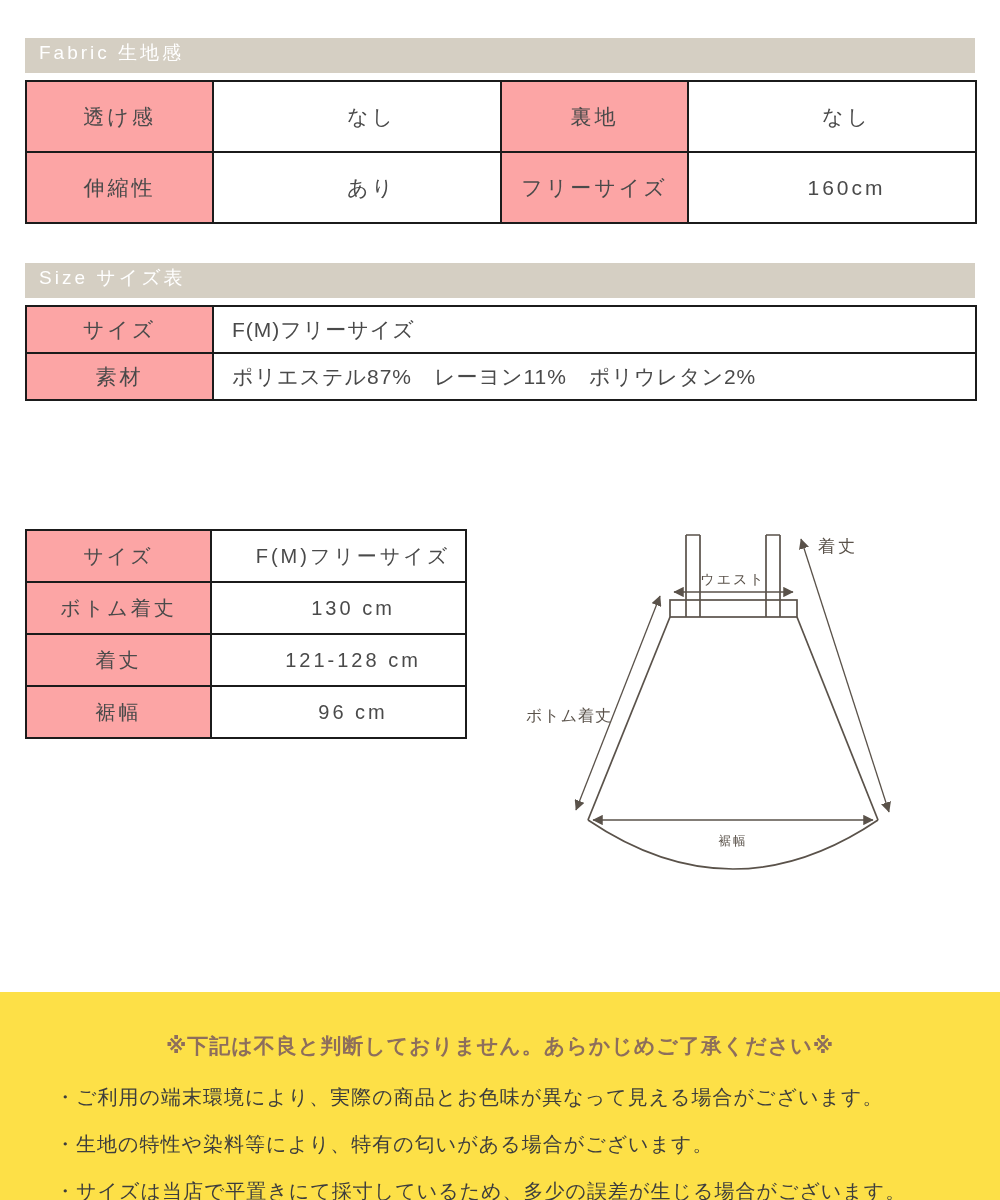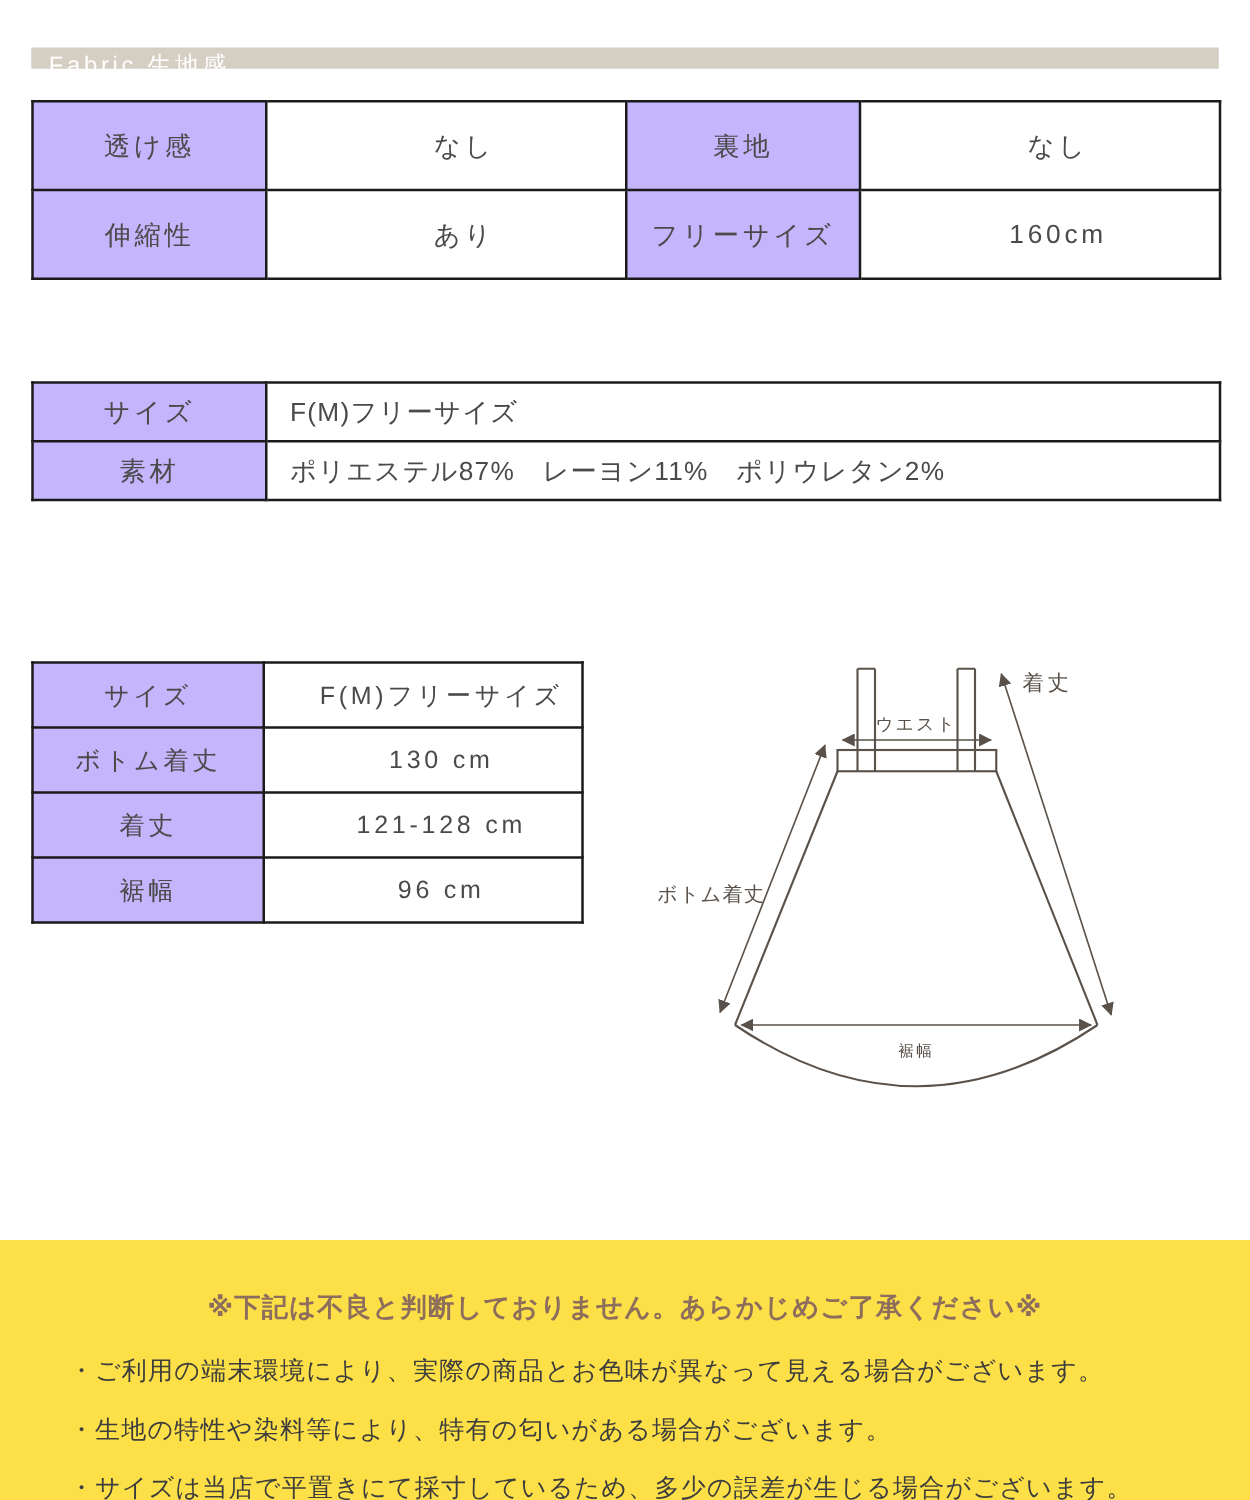--- a/index.html
+++ b/index.html
@@ -4,30 +4,30 @@
 <style>
   html,body { margin:0; padding:0; }
   body {
     width:1000px; height:1200px; background:#ffffff;
     font-family:"Liberation Sans","DejaVu Sans",sans-serif;
     color:#4a4a4a; position:relative; overflow:hidden;
   }
   #page { position:absolute; left:0; top:0; width:1000px; height:1200px; }
 
   .section-bar {
-    position:absolute; left:25px; width:936px; height:17px;
+    position:absolute; left:25px; width:936px; height:35px;
     background:#d5cfc3; color:#ffffff; font-size:19px; font-weight:500;
     letter-spacing:3px; line-height:30px; padding-left:14px;
   }
   #fabric-bar { top:38px; }
   #size-bar   { top:263px; }
 
   table { border-collapse:collapse; position:absolute; table-layout:fixed; background:#ffffff; }
   td, th { border:2px solid #1b1b1b; font-weight:normal; padding:0; }
-  .hcell { background:#c4b5fd; text-align:center; letter-spacing:3px; }
+  .hcell { background:#fca5a5; text-align:center; letter-spacing:3px; }
   .vcell-c { text-align:center; letter-spacing:3px;padding-left:29px; }
   .vcell-l { text-align:left; padding-left:18px; letter-spacing:1px; }
 
   #fabric-table { left:25px; top:80px; width:950px; font-size:21px; }
   #fabric-table td, #fabric-table th { height:69px; }
 
   #info-table { left:25px; top:305px; width:950px; font-size:21px; }
   #info-table .row-s td, #info-table .row-s th { height:45px; }
   #info-table .row-care td, #info-table .row-care th { height:84px; }
 
@@ -83,20 +83,21 @@
     </tr>
     <tr>
       <th class="hcell">伸縮性</th>
       <td class="vcell-c">あり</td>
       <th class="hcell">フリーサイズ</th>
       <td class="vcell-c">160cm</td>
     </tr>
   </tbody>
     </table>
 
+  <div id="size-bar" class="section-bar">Size サイズ表</div>
 
   <table id="info-table">
     <colgroup>
         <col style="width:187px">
         <col style="width:763px">
       </colgroup>
     <tbody>
         <tr class="row-s">
       <th class="hcell">サイズ</th>
       <td class="vcell-l">F(M)フリーサイズ</td>

